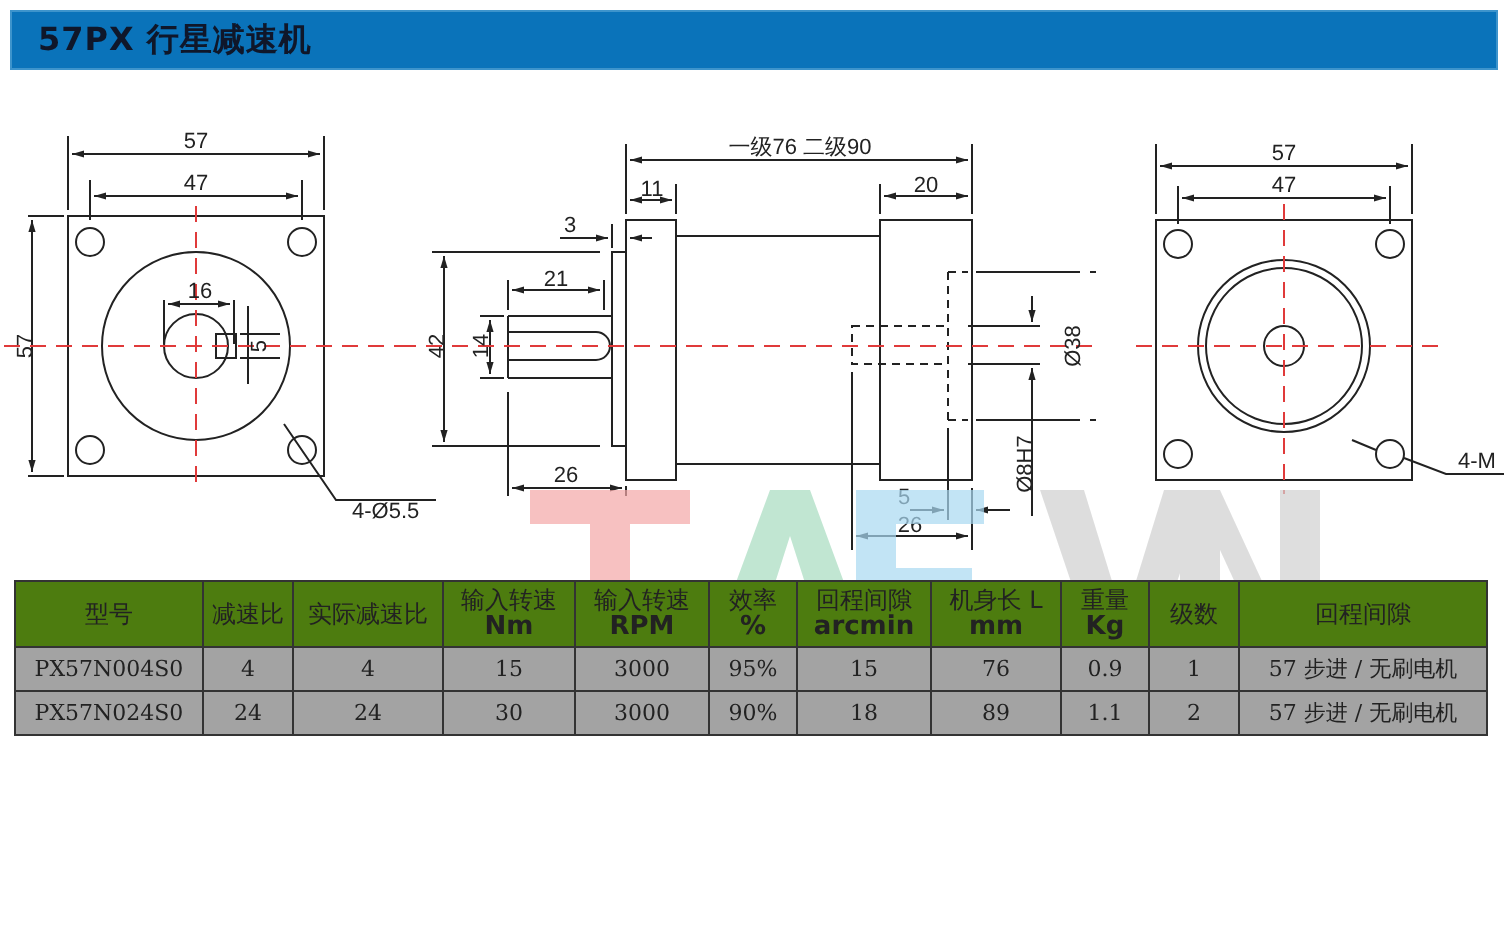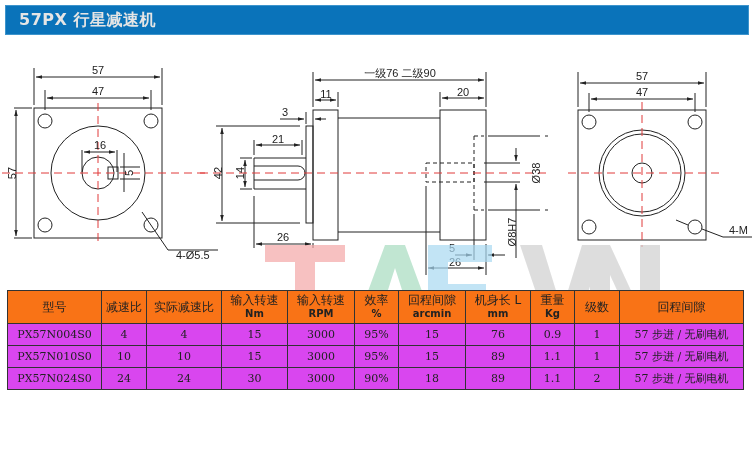--- a/index.html
+++ b/index.html
@@ -1,25 +1,25 @@
 <!DOCTYPE html>
 <html><head>
 <meta charset="utf-8">
 <style>
   html, body { margin:0; padding:0; background:#ffffff; }
   body { width:755px; height:471px; position:relative; overflow:hidden; font-family:"DejaVu Sans", sans-serif; }
   .header { position:absolute; left:5px; top:5px; width:744px; height:30px; background:#0a73ba; border:1px solid #3d94cc; box-sizing:border-box; }
-  .header-title { position:absolute; left:13px; top:4px; color:#e5e5e5; font-size:16px; font-weight:bold; letter-spacing:0.5px; }
+  .header-title { position:absolute; left:13px; top:4px; color:#0f172a; font-size:16px; font-weight:bold; letter-spacing:0.5px; }
   .drawing { position:absolute; left:0; top:40px; width:755px; height:250px; }
   .watermark { position:absolute; left:0; top:0; width:755px; height:471px; pointer-events:none; }
   table.spec { position:absolute; left:7px; top:290px; width:737px; border-collapse:collapse; font-family:"DejaVu Serif", serif; font-size:11px; color:#222; }
   table.spec th, table.spec td { border:1.5px solid #333; text-align:center; padding:0; height:21px; }
-  table.spec th { background:#f97316; font-family:"DejaVu Sans", sans-serif; font-weight:normal; font-size:12px; height:32px; line-height:13px; }
-  table.spec th .unit { display:block; font-size:10px; font-weight:bold; }
-  table.spec tr.shade td { background:#d946ef; }
+  table.spec th { background:#4d7c0f; font-family:"DejaVu Sans", sans-serif; font-weight:normal; font-size:12px; height:32px; line-height:13px; }
+  table.spec th .unit { display:block; font-size:13px; font-weight:bold; }
+  table.spec tr.shade td { background:#a3a3a3; }
   table.spec tr.plain td { background:#ffffff; }
   .dim { font-family:"Liberation Sans", sans-serif; font-size:11px; fill:#222; }
 </style>
 </head>
 <body>
 
 <div class="header">
   <span class="header-title">57PX 行星减速机</span>
 </div>
 
@@ -215,33 +215,20 @@
         <td>15</td>
         <td>3000</td>
         <td>95%</td>
         <td>15</td>
         <td>76</td>
         <td>0.9</td>
         <td>1</td>
         <td>57 步进 / 无刷电机</td>
     </tr>
     <tr class="shade">
-      <td>PX57N010S0</td>
-        <td>10</td>
-        <td>10</td>
-        <td>15</td>
-        <td>3000</td>
-        <td>95%</td>
-        <td>15</td>
-        <td>89</td>
-        <td>1.1</td>
-        <td>1</td>
-        <td>57 步进 / 无刷电机</td>
-    </tr>
-    <tr class="shade">
       <td>PX57N024S0</td>
         <td>24</td>
         <td>24</td>
         <td>30</td>
         <td>3000</td>
         <td>90%</td>
         <td>18</td>
         <td>89</td>
         <td>1.1</td>
         <td>2</td>

